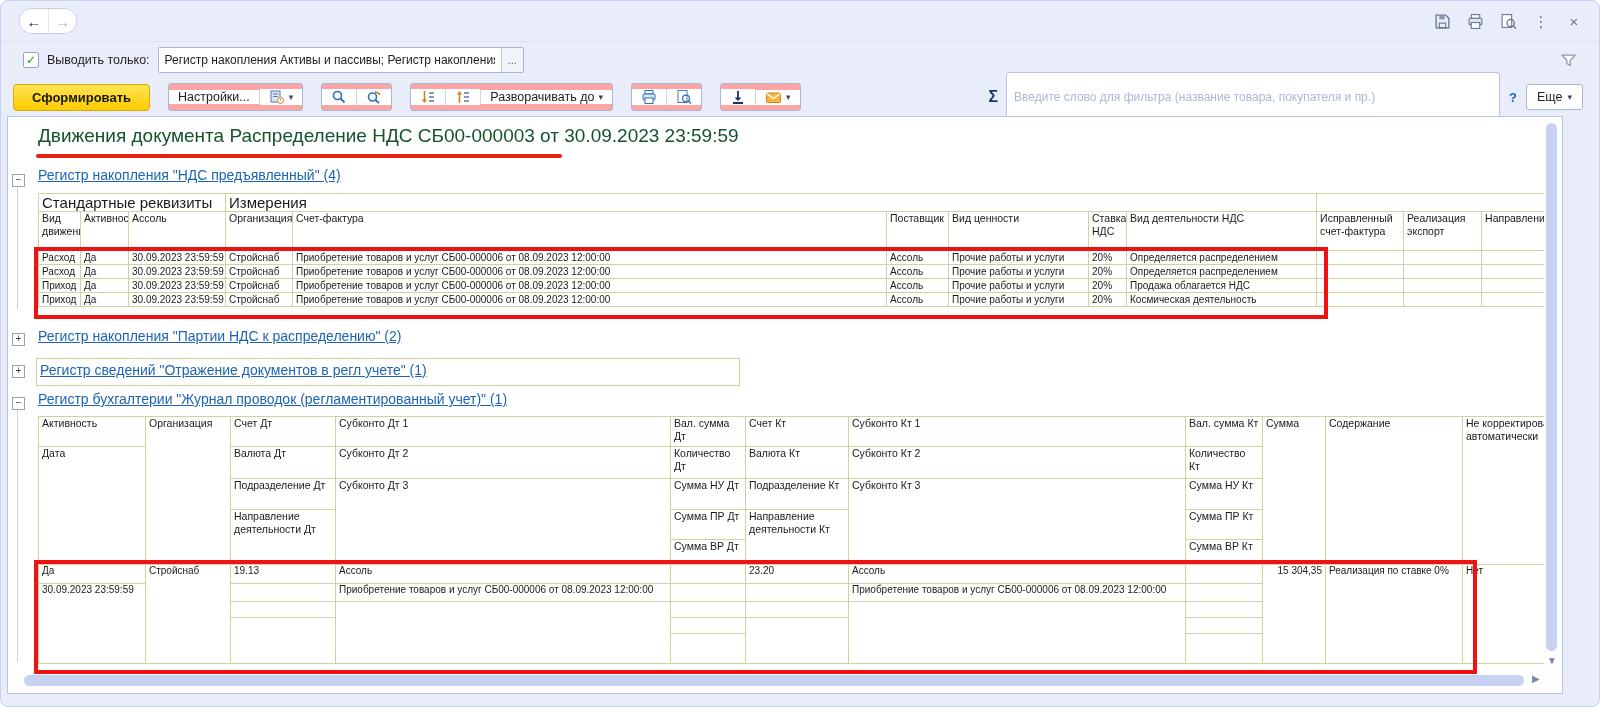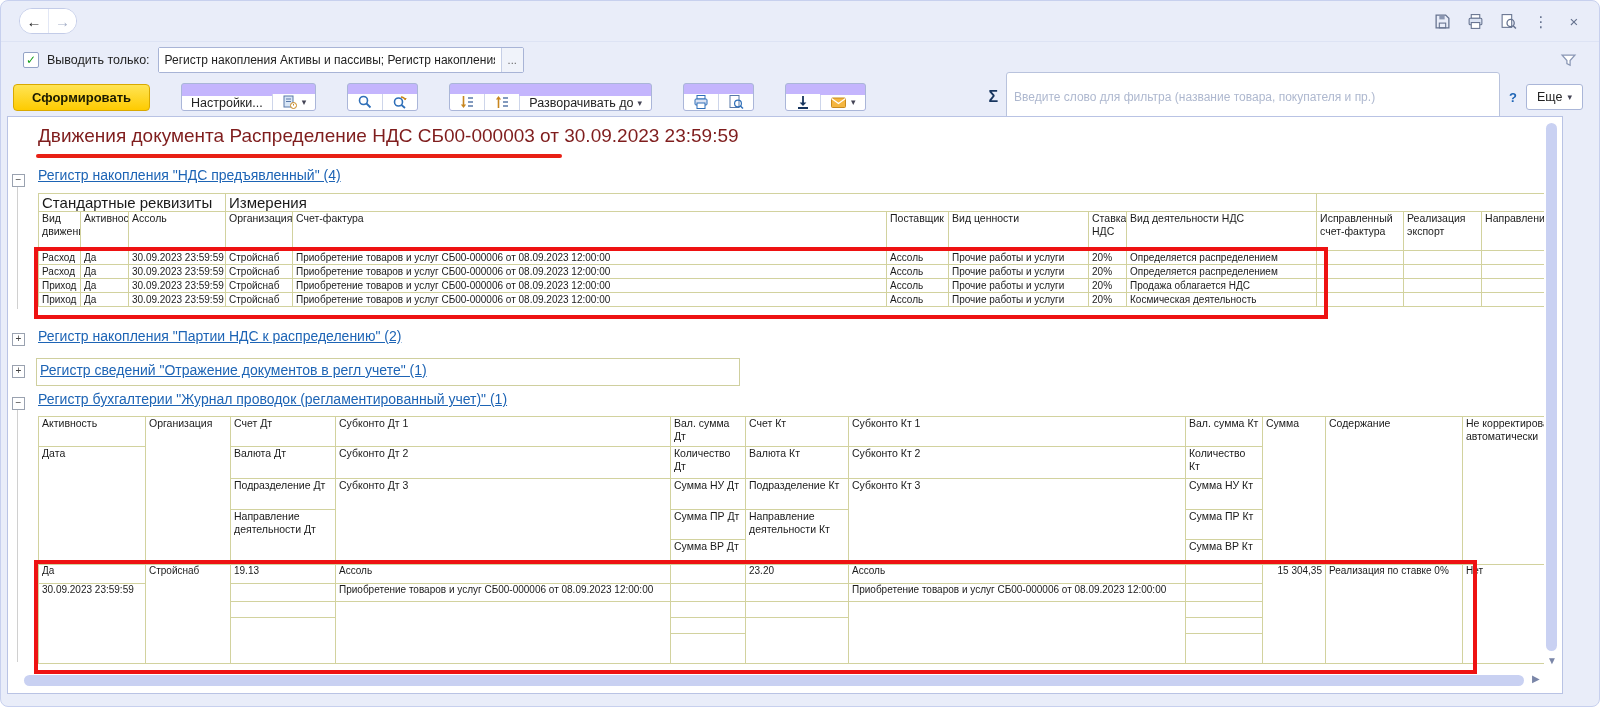--- a/index.html
+++ b/index.html
@@ -20,40 +20,40 @@
   .filterrow{height:36px;display:flex;align-items:center;}
   .chk{width:14px;height:14px;margin-left:22px;background:#fff;border:1px solid #93a3c6;border-radius:2px;
     display:flex;align-items:center;justify-content:center;font-size:12px;font-weight:bold;color:#17a01e;cursor:pointer;}
   .flabel{margin-left:8px;font-size:12.5px;color:#222;}
   .ffield{margin-left:8px;display:flex;border:1px solid #a8b4d6;background:#fff;border-radius:2px;height:24px;}
   .ffield input{border:none;outline:none;width:330px;font-size:12px;padding:0 6px;color:#222;
     font-family:"Liberation Sans","DejaVu Sans",sans-serif;}
   .dots{width:22px;border:none;border-left:1px solid #c6cfe6;background:#f0f3fa;color:#666;font-size:11px;cursor:pointer;}
   .funnel{margin-left:auto;margin-right:22px;cursor:pointer;}
   
-  .toolbar{height:38px;display:flex;align-items:center;gap:13px;}
+  .toolbar{height:38px;display:flex;align-items:center;}
   .btn-generate{margin-left:12px;height:27px;padding:0 18px;font-size:13px;font-weight:600;color:#1a1a00;
     background:linear-gradient(#ffe455,#fecb00);border:1px solid #d9a900;border-radius:4px;cursor:pointer;
     font-family:"Liberation Sans","DejaVu Sans",sans-serif;}
-  .bgroup{display:flex;align-items:flex-end;margin-left:18px;border:1px solid #aab6d8;border-radius:3px;background:#c4b5fd;height:26px;overflow:hidden;}
+  .bgroup{display:flex;align-items:center;margin-left:18px;border:1px solid #aab6d8;border-radius:3px;background:#fca5a5;height:26px;overflow:hidden;}
   .bgbtn{display:flex;align-items:center;gap:4px;padding:0 9px;background:#fff;border:none;cursor:pointer;
     font-size:12.5px;color:#222;font-family:"Liberation Sans","DejaVu Sans",sans-serif;}
   .bgbtn + .bgbtn{border-left:1px solid #cdd5ea;}
   .caret{font-size:9px;color:#445;line-height:1;}
   .tb-right{margin-left:auto;display:flex;align-items:center;margin-right:16px;}
   .sigma{font-size:16px;font-weight:bold;color:#17355e;margin-right:8px;}
   .searchinput{width:478px;height:24px;border:1px solid #b9c3dd;border-radius:3px;background:#fff;
     font-size:12px;padding:12px 7px;color:#222;outline:none;font-family:"Liberation Sans","DejaVu Sans",sans-serif;}
   .searchinput::placeholder{color:#aeb8cf;}
   .help{font-size:13px;font-weight:bold;color:#1d64b5;margin:0 9px;}
   .morebtn{height:26px;padding:0 10px;background:#fff;border:1px solid #aab6d8;border-radius:3px;font-size:12.5px;
     color:#222;cursor:pointer;display:flex;align-items:center;gap:5px;font-family:"Liberation Sans","DejaVu Sans",sans-serif;}
   
   .panel{position:relative;margin-left:6px;width:1554px;height:576px;background:#fff;border:1px solid #b9c3e4;overflow:hidden;}
-  .reptitle{position:absolute;left:30px;top:8px;font-size:19px;color:#7f1d1d;white-space:nowrap;}
+  .reptitle{position:absolute;left:30px;top:8px;font-size:19px;color:#14532d;white-space:nowrap;}
   .marker{position:absolute;left:28px;top:37px;width:526px;height:4px;background:#e82015;border-radius:2px;}
   .seclink{position:absolute;font-size:14px;color:#1d64b5;text-decoration:underline;white-space:nowrap;cursor:pointer;}
   .gbox{position:absolute;left:4px;width:11px;height:11px;border:1px solid #9aa2b0;background:#fff;color:#444;
     font-size:10px;line-height:9px;text-align:center;cursor:pointer;}
   .treeline{position:absolute;left:9px;width:1px;background:#d0d0d0;}
   .tclip{position:absolute;left:30px;width:1506px;overflow:hidden;}
   table.rep{border-collapse:collapse;table-layout:fixed;background:#fff;}
   table.rep td{border:1px solid #d2d29e;padding:0 3px;overflow:hidden;font-size:10px;color:#1a1a1a;vertical-align:top;}
   tr.grow td{height:17px;font-size:15px;white-space:nowrap;vertical-align:middle;}
   tr.hrow td{height:38px;font-size:10.5px;white-space:normal;line-height:1.25;}

